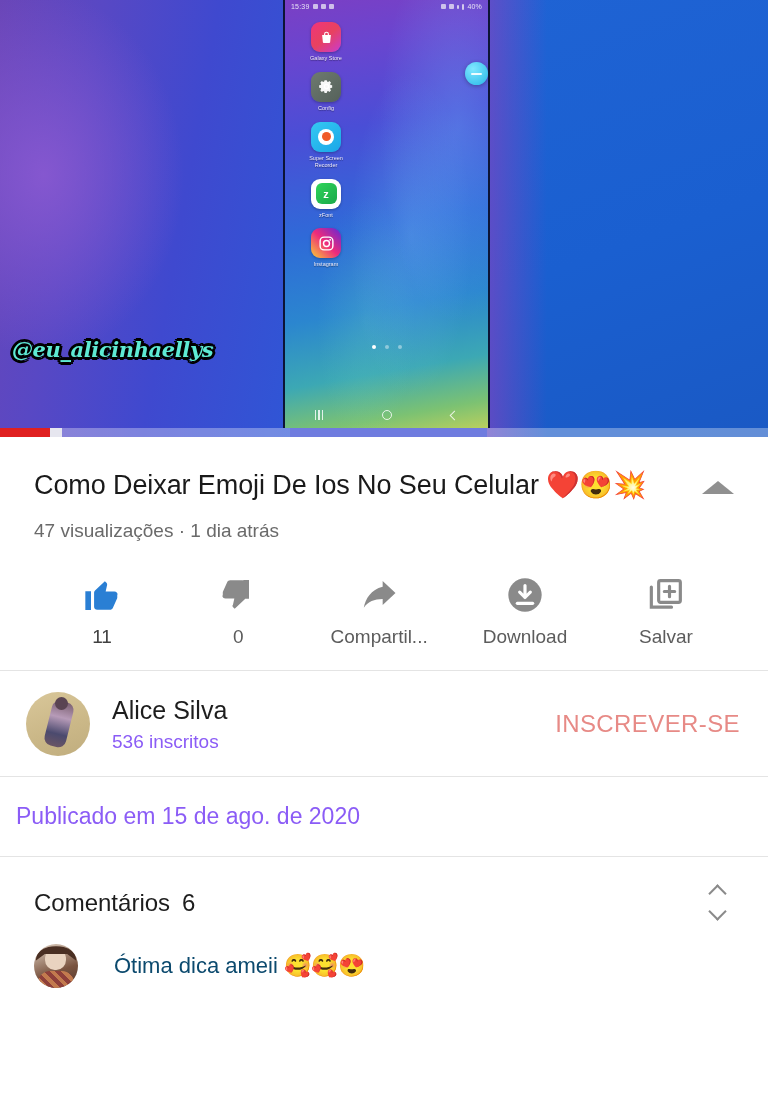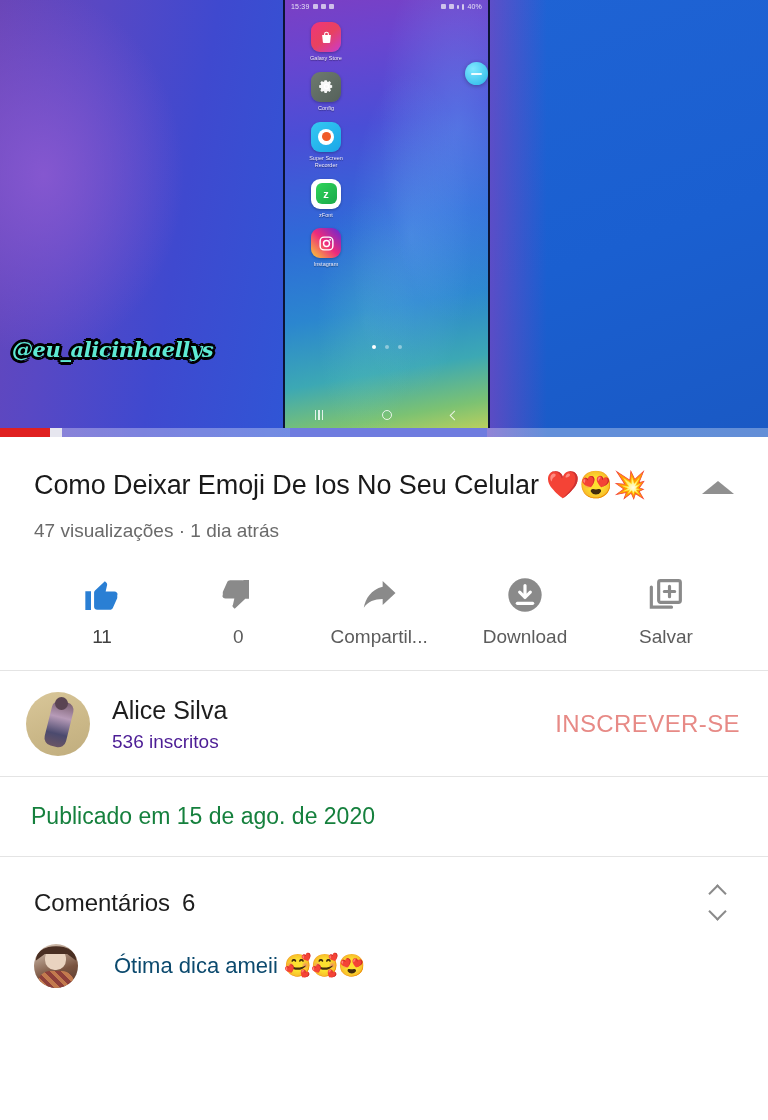--- a/index.html
+++ b/index.html
@@ -168,28 +168,28 @@
     width:22px; height:46px; border-radius:8px;
     background:linear-gradient(180deg,#7a5f70,#b79bb8 35%,#4b4a6e 72%,#6a5565);
     transform:rotate(14deg);
   }
   .avatar .hd {
     position:absolute; left:29px; top:5px; width:13px; height:13px;
     border-radius:50%; background:#5a4452;
   }
   .ch-text { margin-left:22px; flex:1; }
   .ch-name { font-size:25px; color:#1d1d1d; line-height:1.25; }
-  .ch-subs { margin-top:5px; font-size:19px; color:#4c1d95; }
+  .ch-subs { margin-top:5px; font-size:19px; color:#8b5cf6; }
   .subscribe {
     font-size:24px; color:#e78a86; letter-spacing:.4px;
     white-space:nowrap; padding-right:2px;
   }
 
   
-  .published { padding:26px 31px; font-size:23px; color:#15803d; }
+  .published { padding:26px 16px; font-size:23px; color:#8b5cf6; }
 
   
   .comments { padding:26px 34px 0 34px; }
   .cm-head { display:flex; align-items:center; justify-content:space-between; }
   .cm-title { font-size:24px; color:#1d1d1d; }
   .cm-title b { font-weight:400; }
   .cm-count { margin-left:12px; }
   .sort-ic { display:flex; flex-direction:column; gap:5px; align-items:center; padding:4px 10px; }
   .chev { width:13px; height:13px; border-left:2.4px solid #8a8a8a; border-top:2.4px solid #8a8a8a; }
   .chev.up { transform:rotate(45deg); }

